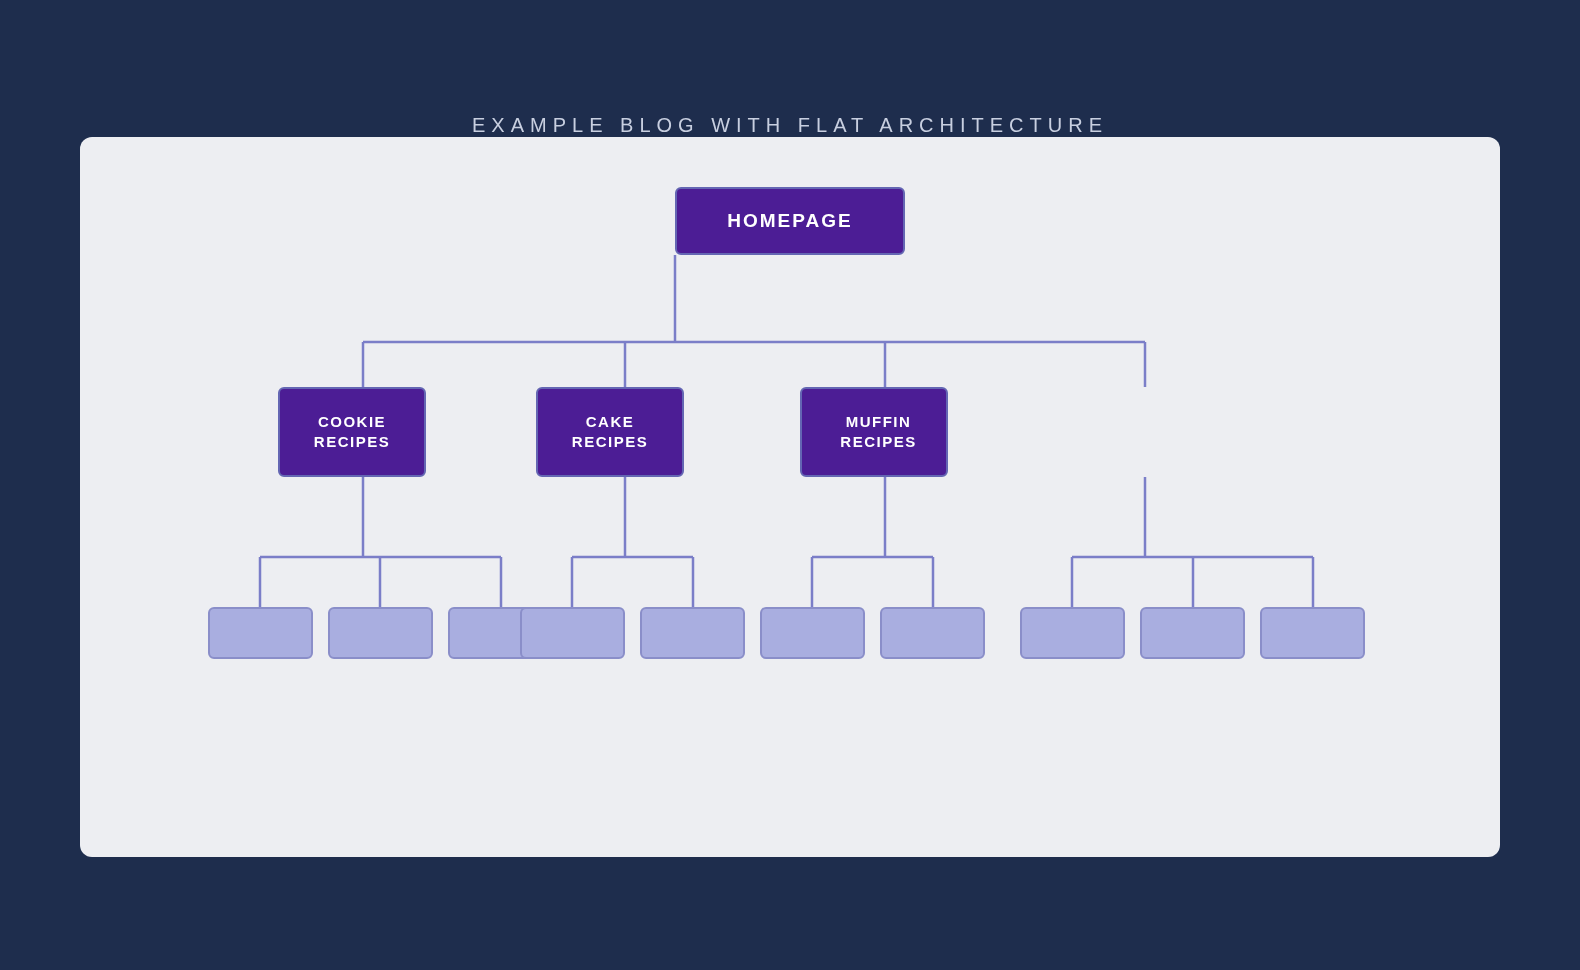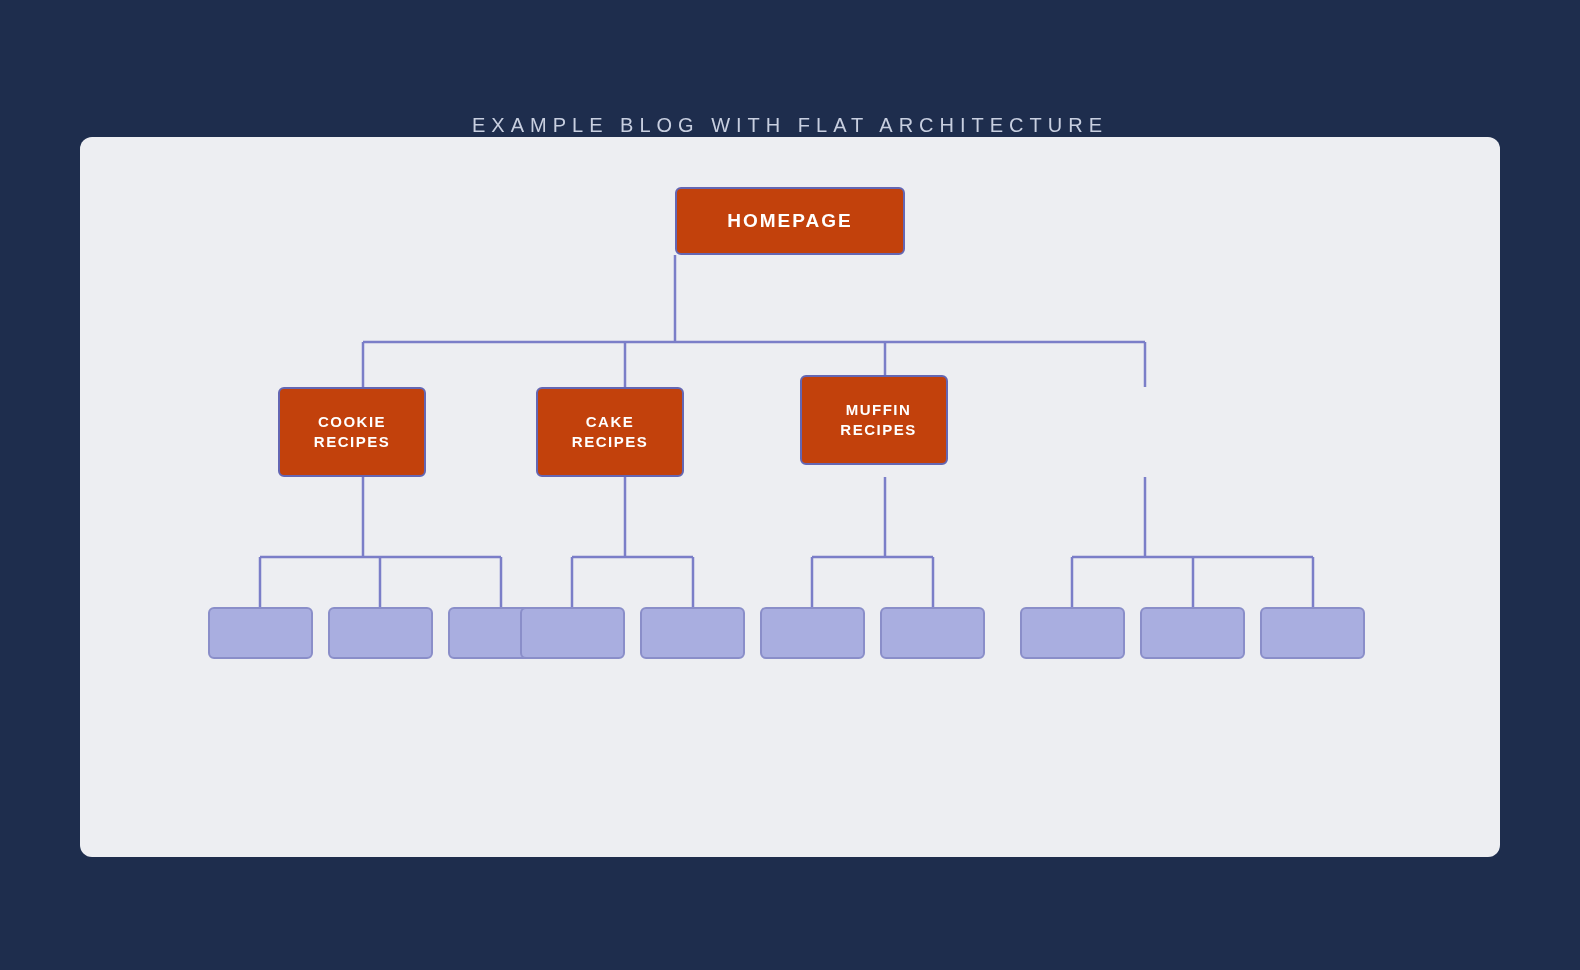--- a/index.html
+++ b/index.html
@@ -32,21 +32,21 @@
       height: 720px;
       display: flex;
       flex-direction: column;
       align-items: center;
       justify-content: flex-start;
       padding: 50px 60px 50px 60px;
       position: relative;
     }
 
     .node {
-      background-color: #c2410c;
+      background-color: #4c1d95;
       border: 2.5px solid #6466b3;
       border-radius: 6px;
       color: #fff;
       font-weight: 700;
       font-size: 17px;
       letter-spacing: 1.5px;
       text-align: center;
       display: flex;
       align-items: center;
       justify-content: center;
@@ -108,21 +108,21 @@
 
     .node-cake {
       position: absolute;
       left: 386px;
       top: 200px;
     }
 
     .node-muffin {
       position: absolute;
       left: 650px;
-      top: 188px;
+      top: 200px;
       padding-left: 9px;
     }
 
     .node-equipment {
       position: absolute;
       left: 910px;
       top: 200px;
     }
 
     

